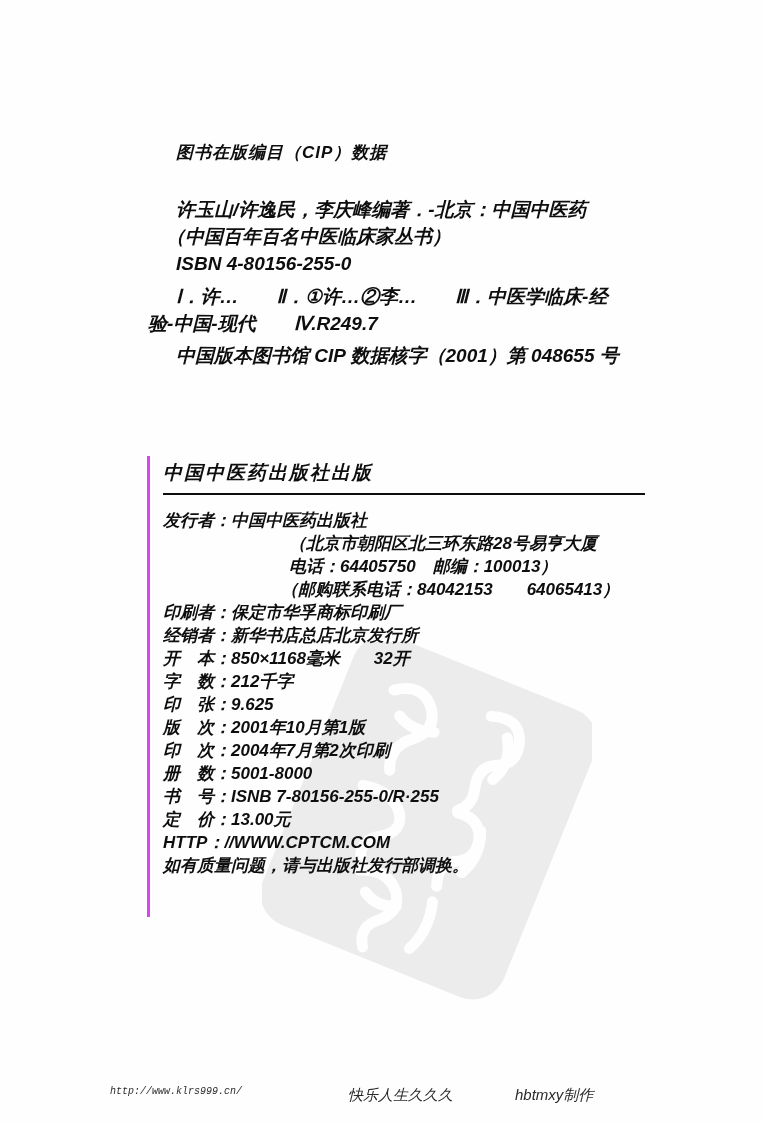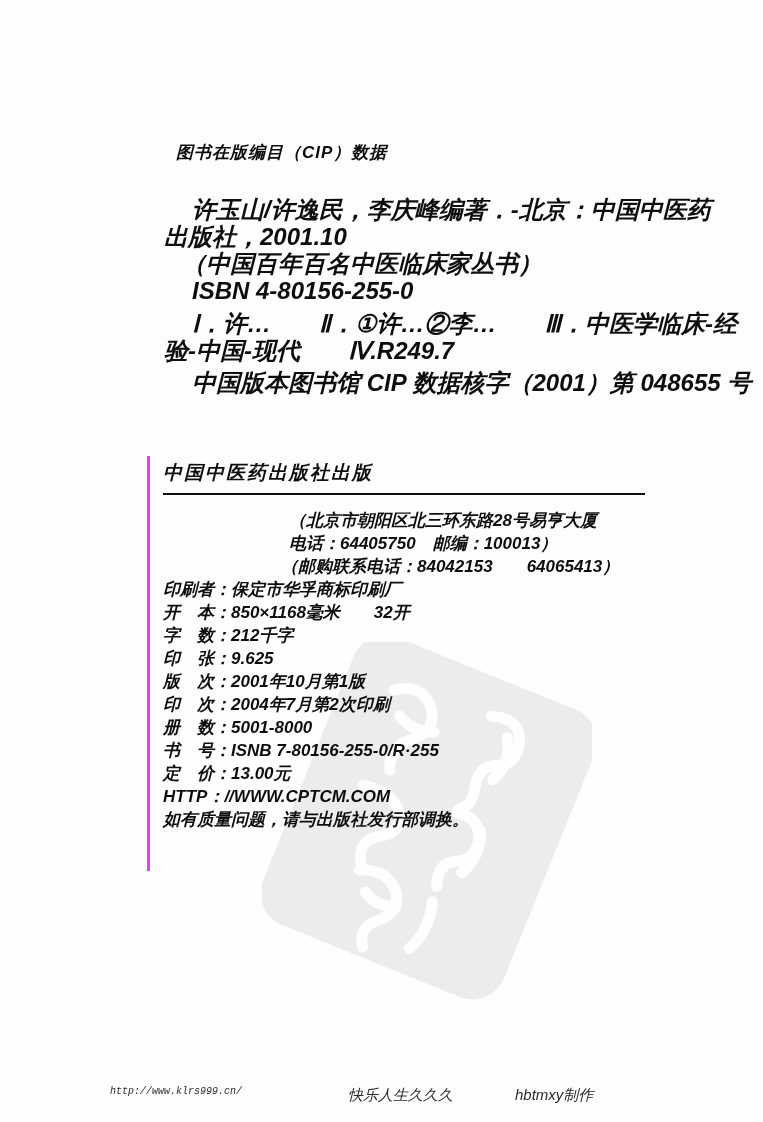--- a/index.html
+++ b/index.html
@@ -29,23 +29,23 @@
   .cip { position: absolute; left: 0; top: 0; width: 763px; z-index: 1; }
   .cip-heading {
     position: absolute;
     left: 176px; top: 141px;
     font-size: 17px; font-weight: 700;
     letter-spacing: 1px;
     white-space: nowrap;
   }
   .cip-lines {
     position: absolute;
-    left: 164px; top: 196px;
+    left: 148px; top: 196px;
     width: 520px;
-    font-size: 24px; font-weight: 700;
+    font-size: 19px; font-weight: 700;
     line-height: 27px;
     white-space: nowrap;
   }
   .cip-line.ind1 { padding-left: 28px; }
   .cip-line.ind2 { padding-left: 18px; }
   .cip-line.gap-top { margin-top: 6px; }
   .cip-line.gap-top2 { margin-top: 5px; }
   
   .pubbox {
     position: absolute;
@@ -111,37 +111,38 @@
           <path d="M200 252 q8 28 -4 52"></path>
         </g>
       </g>
     </svg>
   </div>
 
   <div class="cip">
     <div class="cip-heading">图书在版编目（CIP）数据</div>
     <div class="cip-lines">
       <div class="cip-line ind1">许玉山/许逸民，李庆峰编著．-北京：中国中医药</div>
-      <div class="cip-line">出版社，2001.10</div>
       <div class="cip-line ind2">（中国百年百名中医临床家丛书）</div>
       <div class="cip-line ind1">ISBN 4-80156-255-0</div>
       <div class="cip-line ind1 gap-top">Ⅰ．许…　　Ⅱ．①许…②李…　　Ⅲ．中医学临床-经</div>
       <div class="cip-line">验-中国-现代　　Ⅳ.R249.7</div>
       <div class="cip-line ind1 gap-top2">中国版本图书馆 CIP 数据核字（2001）第 048655 号</div>
     </div>
   </div>
 
   <div class="pubbox">
     <div class="pub-heading">中国中医药出版社出版</div>
     <hr class="pub-rule">
     <div class="pub-lines">
+      <div class="pub-line">发行者：中国中医药出版社</div>
       <div class="pub-line inda">（北京市朝阳区北三环东路28号易亨大厦</div>
       <div class="pub-line inda">电话：64405750　邮编：100013）</div>
       <div class="pub-line indb">（邮购联系电话：84042153　　64065413）</div>
       <div class="pub-line">印刷者：保定市华孚商标印刷厂</div>
+      <div class="pub-line">经销者：新华书店总店北京发行所</div>
       <div class="pub-line">开　本：850×1168毫米　　32开</div>
       <div class="pub-line">字　数：212千字</div>
       <div class="pub-line">印　张：9.625</div>
       <div class="pub-line">版　次：2001年10月第1版</div>
       <div class="pub-line">印　次：2004年7月第2次印刷</div>
       <div class="pub-line">册　数：5001-8000</div>
       <div class="pub-line">书　号：ISNB 7-80156-255-0/R·255</div>
       <div class="pub-line">定　价：13.00元</div>
       <div class="pub-line">HTTP：//WWW.CPTCM.COM</div>
       <div class="pub-line">如有质量问题，请与出版社发行部调换。</div>

